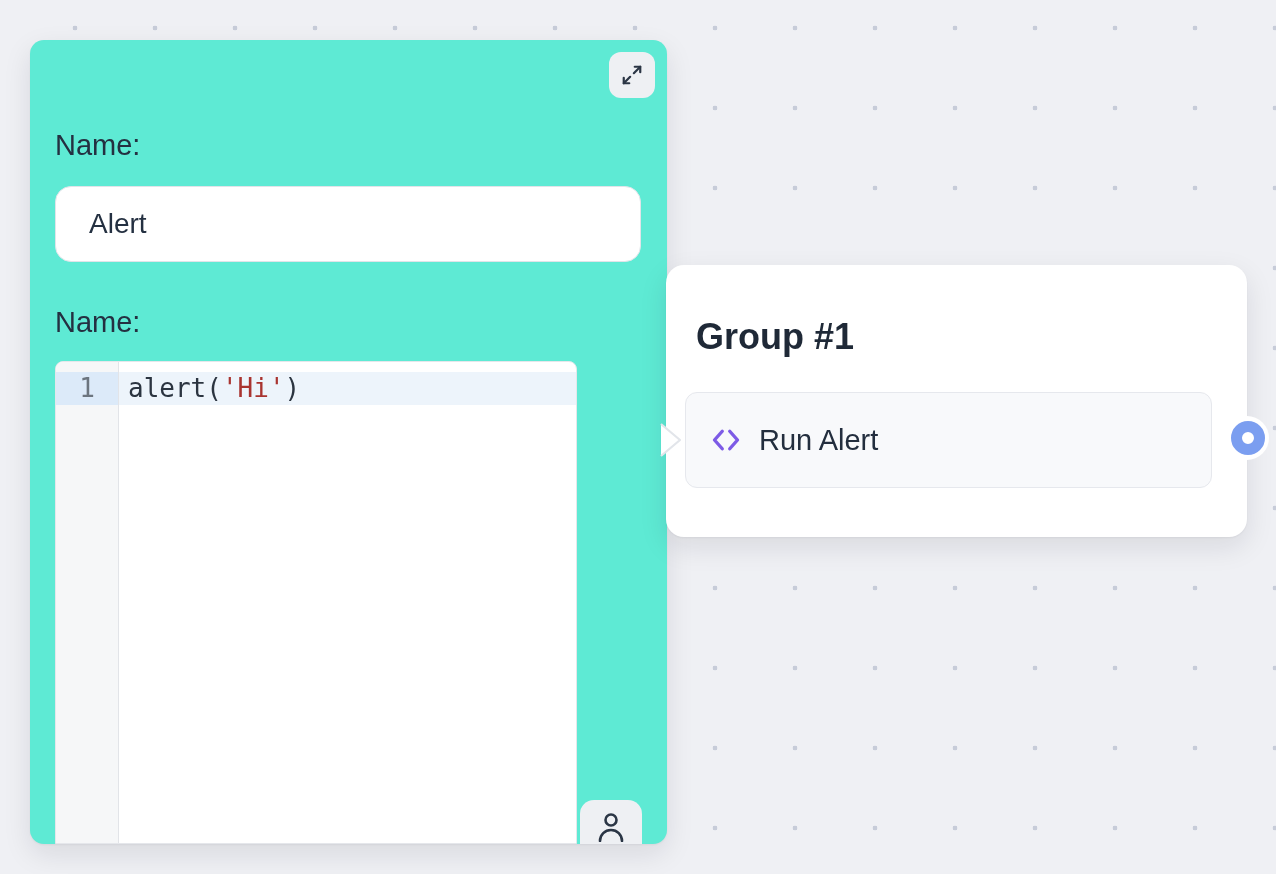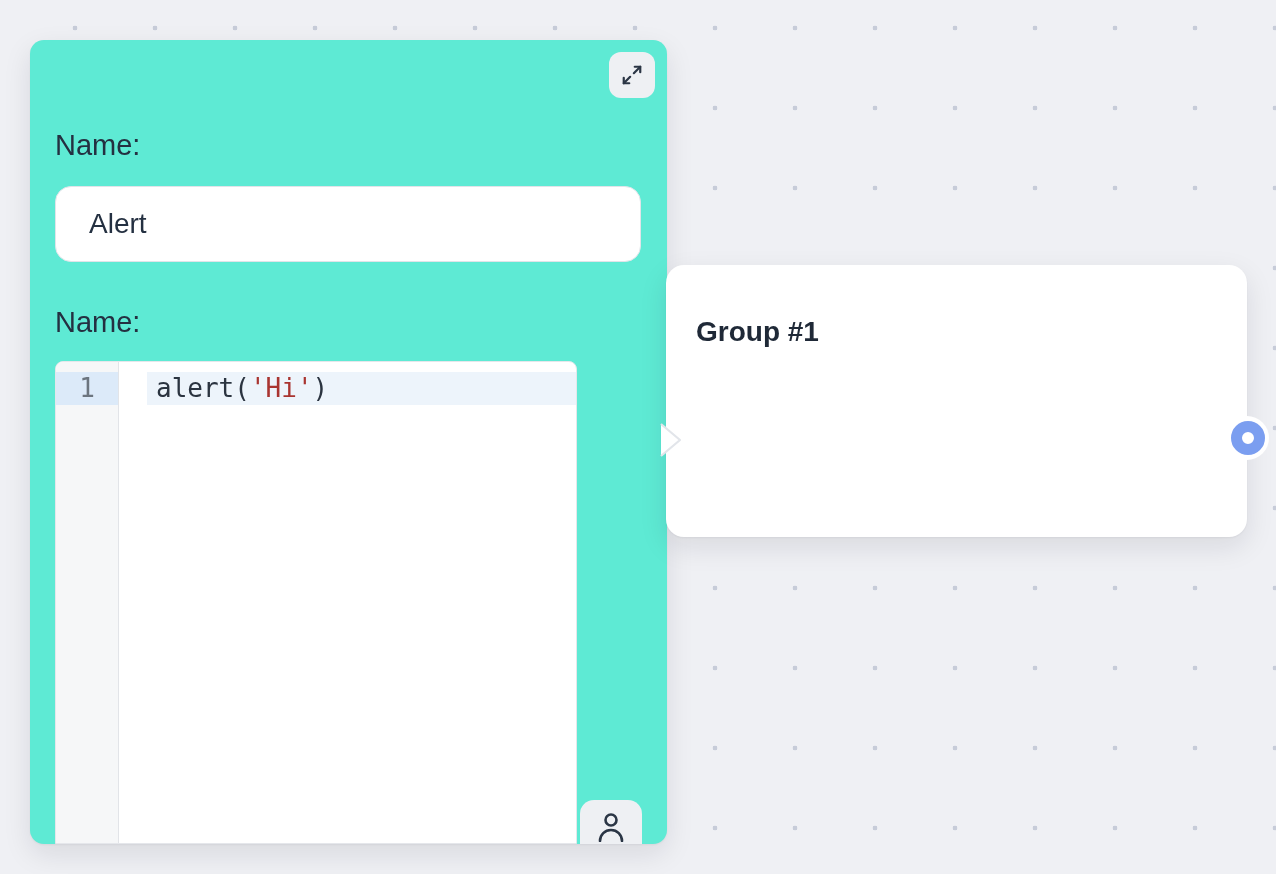--- a/index.html
+++ b/index.html
@@ -50,33 +50,33 @@
   .gutter {
     width:63px; background:#F6F7F8; border-right:1px solid #E2E4E8;
     padding-top:10px; flex:none;
   }
   .gutter .ln {
     height:33px; line-height:33px; text-align:center; color:#6C757F;
   }
   .gutter .ln.active { background:#DCEAF9; }
   .code-area { flex:1; padding-top:10px; }
   .code-line { height:33px; line-height:33px; padding-left:9px; white-space:pre; }
-  .code-line.active { background:#EDF4FB;margin-left:28px; }
+  .code-line.active { background:#EDF4FB; }
   .tok-plain  { color:#2B3440; }
   .tok-string { color:#A93430; }
 
   
   .group-card {
     position:absolute; left:666px; top:265px; width:581px; height:272px;
     background:#fff; border-radius:18px;
     box-shadow:0 1px 2px rgba(16,24,40,.05), 0 10px 28px rgba(16,24,40,.10);
   }
   .group-title {
     position:absolute; left:30px; top:51px;
-    font-size:28px; font-weight:bold; color:#1F2937;
+    font-size:36px; font-weight:bold; color:#1F2937;
   }
   .node {
     position:absolute; left:19px; top:127px; width:527px; height:96px;
     background:#F8F9FB; border:1.5px solid #E6E8ED; border-radius:12px;
     display:flex; align-items:center; padding-left:24px; gap:17px; cursor:pointer;
   }
   .node-label { font-size:29px; color:#232E3E; }
 
   
   .conn-chevron { position:absolute; left:659px; top:422px; width:24px; height:36px; }
@@ -125,20 +125,27 @@
       <circle cx="16" cy="10" r="5.5"></circle>
       <path d="M5 31 c0-6.5 5-11 11-11 s11 4.5 11 11"></path>
     </svg>
   </button>
 
 </section>
 
 <section class="group-card">
   <h2 class="group-title">Group #1</h2>
 
+  <div class="node">
+    <svg width="32" height="30" viewBox="0 0 24 24" fill="none" stroke="#7D5BE6" stroke-width="2.7" stroke-linecap="round" stroke-linejoin="round">
+      <polyline points="9 5 2.8 12 9 19"></polyline>
+      <polyline points="15 5 21.2 12 15 19"></polyline>
+    </svg>
+    <span class="node-label">Run Alert</span>
+  </div>
 </section>
 
 <svg class="conn-chevron" viewBox="0 0 24 36" fill="#FFFFFF" stroke="#E2E5EA" stroke-width="2.2" stroke-linejoin="round">
   <path d="M2 2 L21 18 L2 34"></path>
 </svg>
 
 <div class="handle-outer"></div>
 <div class="handle-ring"></div>
 
 </body></html>

